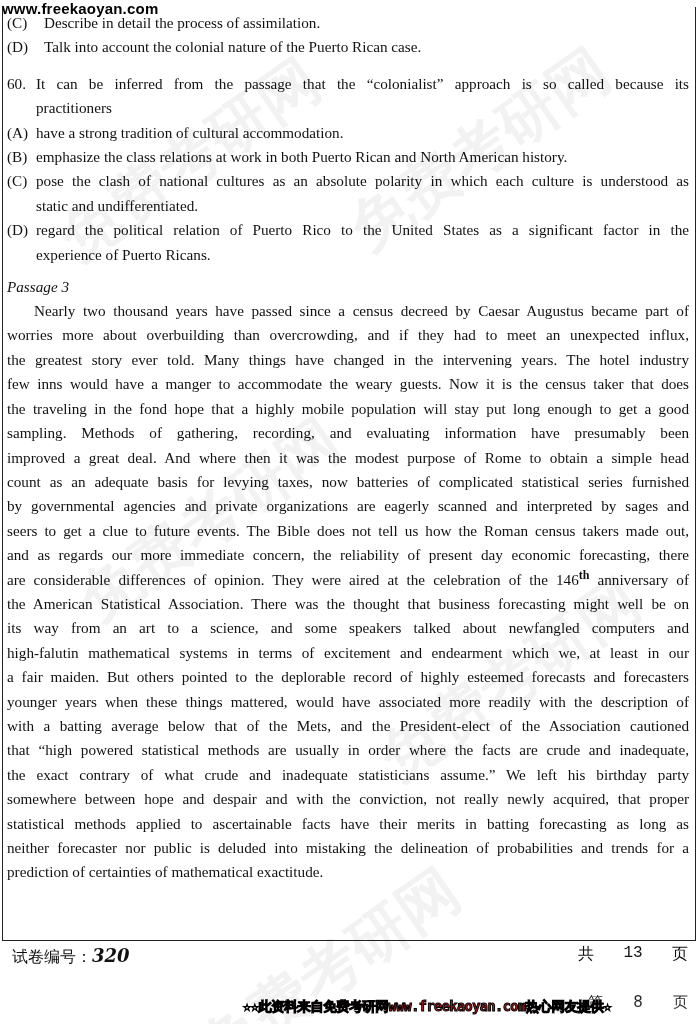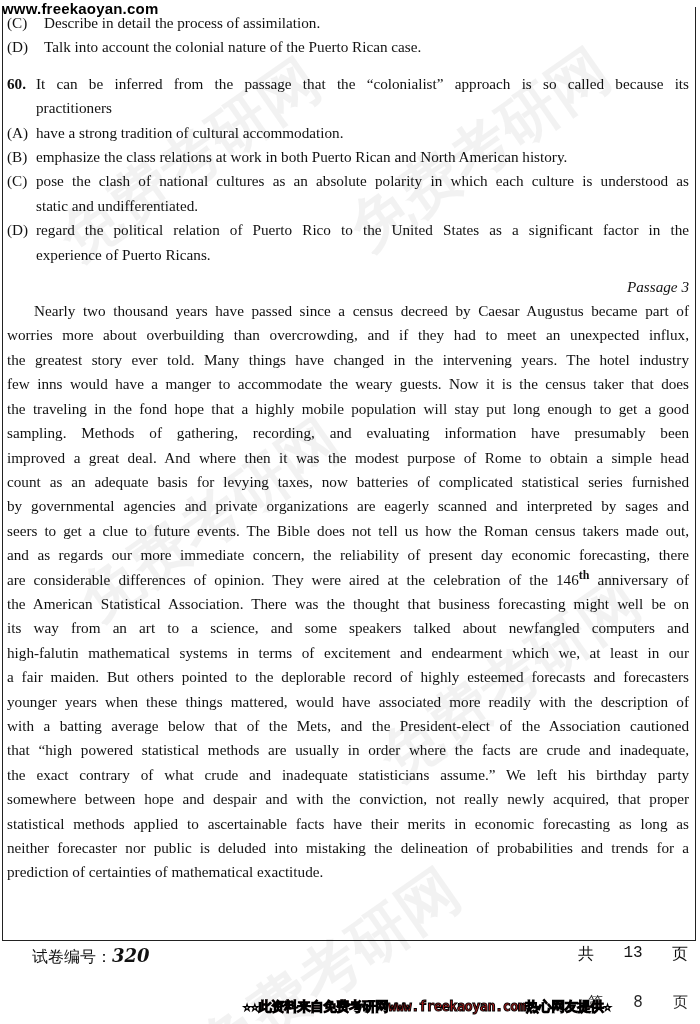--- a/index.html
+++ b/index.html
@@ -22,30 +22,30 @@
     .content {
       position: absolute; left: 7px; top: 11px; width: 682px;
       font-size: 15.2px; line-height: 24.4px;
     }
     .line { white-space: nowrap; margin-left: 8px; }
     .justify { text-align: justify; text-align-last: justify; white-space: normal; }
     .opt { display: flex; }
     .opt .lbl { width: 29px; flex: none; }
     .opt .txt { flex: 1; }
     .q-stem { display: flex; }
-    .q-stem .num { width: 29px; flex: none; font-weight: bold; }
+    .q-stem .num { width: 29px; flex: none; }
     .q-stem .txt { flex: 1; }
     .gap { height: 12px; }
     .passage-title {
-      text-align: right; font-style: italic; margin-top: 8px; height: 24px;
+      text-align: left; font-style: italic; margin-top: 8px; height: 24px;
     }
     .para { text-align: justify; }
     sup { font-size: 12px; line-height: 0; font-weight: bold; }
     .footer-left {
-      position: absolute; left: 32px; top: 945px; font-size: 16px;
+      position: absolute; left: 12px; top: 945px; font-size: 16px;
       font-family: "DejaVu Sans", sans-serif;
     }
     .footer-left .code { font-style: italic; font-weight: bold; font-size: 18px; font-family: "DejaVu Serif", serif; }
     .footer-right { position: absolute; top: 944px; left: 578px; width: 110px; font-size: 16px; font-family: "DejaVu Sans", sans-serif; }
     .footer-right .row { display: flex; justify-content: space-between; }
     .footer-right .num { font-family: Liberation Mono, monospace; }
     .banner {
       position: absolute; left: 243px; top: 998px; font-size: 13.5px; font-weight: bold;
       font-family: "DejaVu Sans Mono", monospace; color: #b91c1c;
       -webkit-text-stroke: 1px #000; white-space: nowrap; letter-spacing: -0.5px;
@@ -133,21 +133,21 @@
     <div class="justify"><span>are considerable differences of opinion. They were aired at the celebration of the 146</span><sup>th</sup><span> anniversary of</span></div>
     <div class="justify">the American Statistical Association. There was the thought that business forecasting might well be on</div>
     <div class="justify">its way from an art to a science, and some speakers talked about newfangled computers and</div>
     <div class="justify">high-falutin mathematical systems in terms of excitement and endearment which we, at least in our</div>
     <div class="justify">a fair maiden. But others pointed to the deplorable record of highly esteemed forecasts and forecasters</div>
     <div class="justify">younger years when these things mattered, would have associated more readily with the description of</div>
     <div class="justify">with a batting average below that of the Mets, and the President-elect of the Association cautioned</div>
     <div class="justify">that “high powered statistical methods are usually in order where the facts are crude and inadequate,</div>
     <div class="justify">the exact contrary of what crude and inadequate statisticians assume.” We left his birthday party</div>
     <div class="justify">somewhere between hope and despair and with the conviction, not really newly acquired, that proper</div>
-    <div class="justify">statistical methods applied to ascertainable facts have their merits in economic forecasting as long as</div>
+    <div class="justify">statistical methods applied to ascertainable facts have their merits in batting forecasting as long as</div>
     <div class="justify">neither forecaster nor public is deluded into mistaking the delineation of probabilities and trends for a</div>
     <div>prediction of certainties of mathematical exactitude.</div>
   </div>
 </div>
 
 <div class="footer-left">
   <span>试卷编号：</span><span class="code">320</span>
 </div>
 
 <div class="footer-right">

